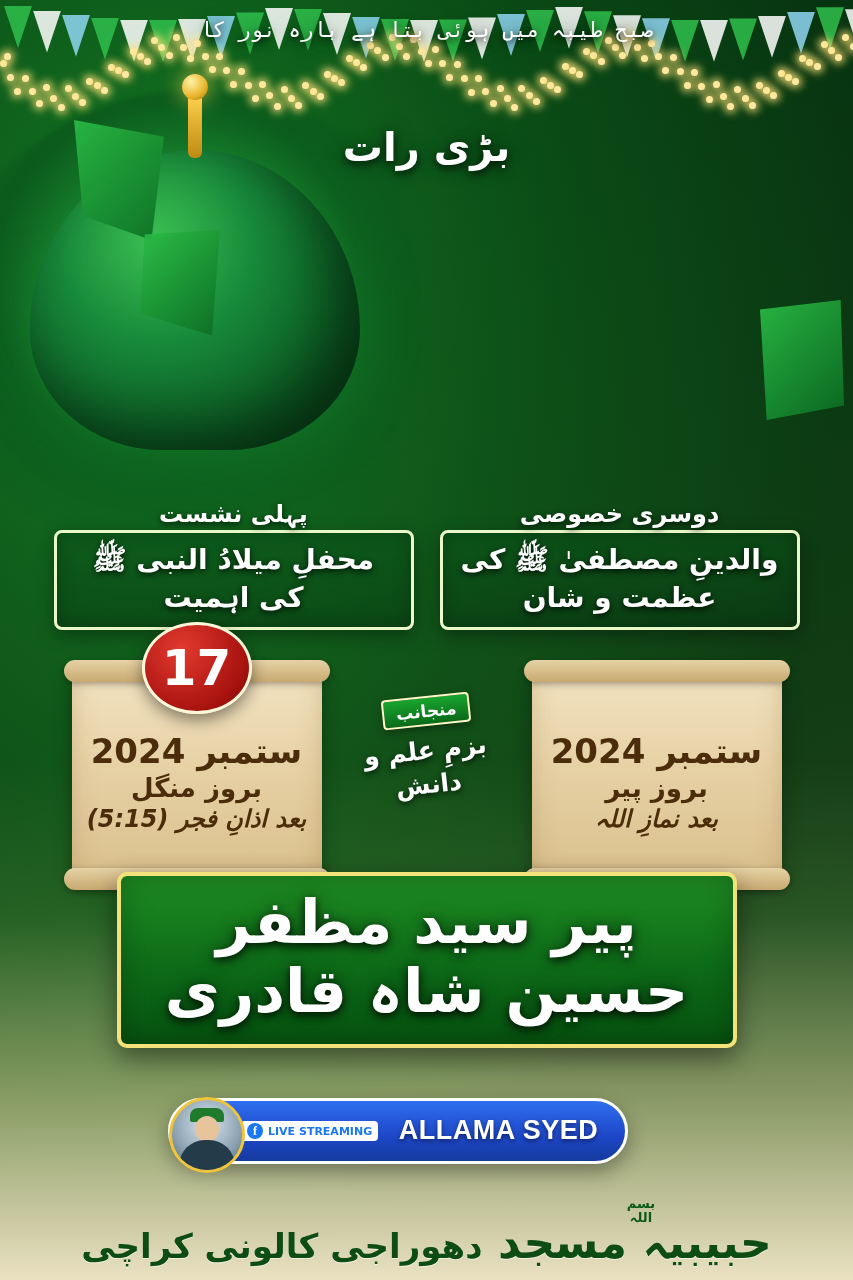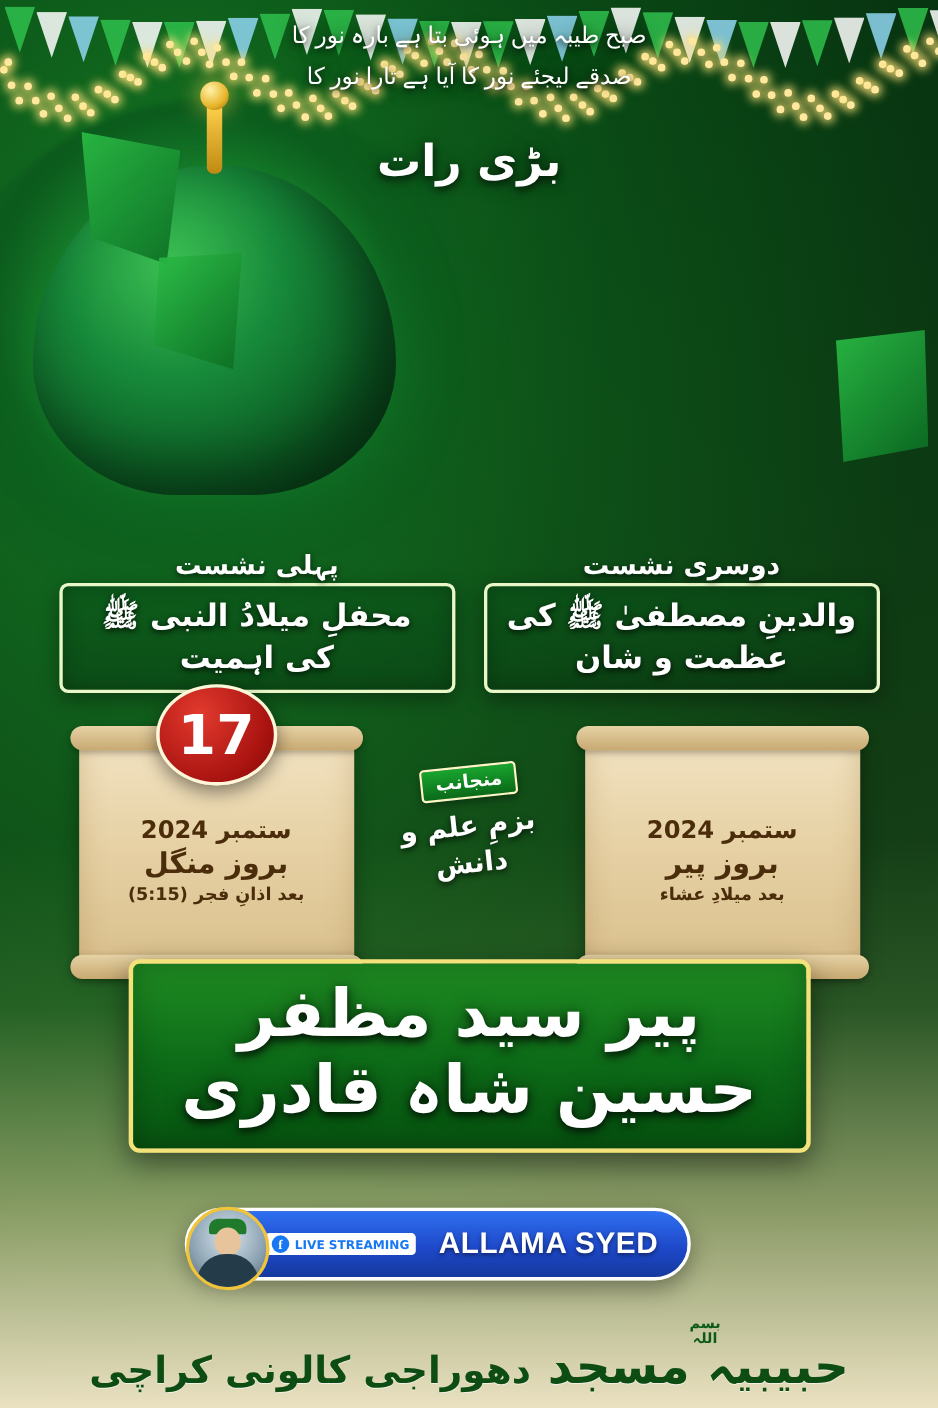--- a/index.html
+++ b/index.html
@@ -68,21 +68,21 @@
     position: absolute; width: 7px; height: 7px; border-radius: 50%;
     background: #ffe9a0; box-shadow: 0 0 9px 3px rgba(255,225,120,0.85);
   }
 
   
   .couplet {
     position: absolute; top: 14px; left: 0; width: 100%;
     text-align: center; direction: rtl;
     color: #ffffff; font-size: 21px; line-height: 1.75;
     text-shadow: 0 2px 6px rgba(0,0,0,0.75), 0 0 16px rgba(0,0,0,0.5);
-    font-family: Liberation Serif, serif;
+    font-family: Liberation Mono, monospace;
     padding: 0 120px;
   }
   .couplet div { white-space: nowrap; }
 
   
   .title-wrap {
     position: absolute; top: 120px; left: 0; width: 100%;
     text-align: center;
   }
   .title-main {
@@ -158,23 +158,23 @@
     display: flex; align-items: center; justify-content: center;
     box-shadow: 0 6px 16px rgba(0,0,0,0.45);
     z-index: 3;
   }
   .scroll-text {
     direction: rtl; position: absolute; inset: 26px 12px 10px;
     color: #4b2d0b; font-weight: bold;
     display: flex; flex-direction: column; justify-content: center; align-items: center;
     gap: 2px;
   }
-  .scroll-date { font-size: 22px; line-height: 1.1; }
+  .scroll-date { font-size: 34px; line-height: 1.1; }
   .scroll-day { font-size: 26px; }
-  .scroll-time { font-size: 16px; }
+  .scroll-time { font-size: 24px; font-style: italic; }
 
   .center-tag {
     width: 150px; margin-top: 66px; text-align: center; direction: rtl;
   }
   .tag-top {
     display: inline-block; background: linear-gradient(180deg,#19a52e,#0a6a19);
     color: #fff; font-size: 17px; font-weight: bold; padding: 3px 12px;
     border: 2px solid #fff6c8; border-radius: 4px;
     transform: rotate(-6deg);
     box-shadow: 0 3px 8px rgba(0,0,0,0.35);
@@ -433,44 +433,43 @@
         <div class="bulb" style="left: 828px; top: 46.9983px;"></div>
         <div class="bulb" style="left: 835.2px; top: 53.6845px;"></div>
         <div class="bulb" style="left: 842.4px; top: 34.3402px;"></div>
         <div class="bulb" style="left: 849.6px; top: 43.0188px;"></div>
         <div class="bulb" style="left: 3.8px; top: 52.7332px;"></div>
       </div>
   </div>
 
   <div class="couplet">
     <div>صبح طیبہ میں ہوئی بتا ہے بارہ نور کا</div>
-    <div>صدقے لیجئے نور کا آیا ہے تارا نور کا</div>
   </div>
 
   <div class="title-wrap">
     <div class="title-sub">بڑی رات</div>
   </div>
 
   <div class="sessions">
     <div class="session">
       <div class="session-label">پہلی نشست</div>
       <div class="session-box">محفلِ میلادُ النبی ﷺ کی اہمیت</div>
     </div>
     <div class="session">
-      <div class="session-label">دوسری نشست</div>
+      <div class="session-label">دوسری خصوصی</div>
       <div class="session-box">والدینِ مصطفیٰ ﷺ کی عظمت و شان</div>
     </div>
   </div>
 
   <div class="dates">
     <div class="scroll">
       <div class="scroll-text">
         <div class="scroll-date">ستمبر 2024</div>
         <div class="scroll-day">بروز پیر</div>
-        <div class="scroll-time">بعد میلادِ عشاء</div>
+        <div class="scroll-time">بعد نمازِ اللہ</div>
       </div>
     </div>
 
     <div class="center-tag">
       <div class="tag-top">منجانب</div>
       <div class="tag-body">بزمِ علم و دانش</div>
     </div>
 
     <div class="scroll">
       <div class="daybadge">17</div>

